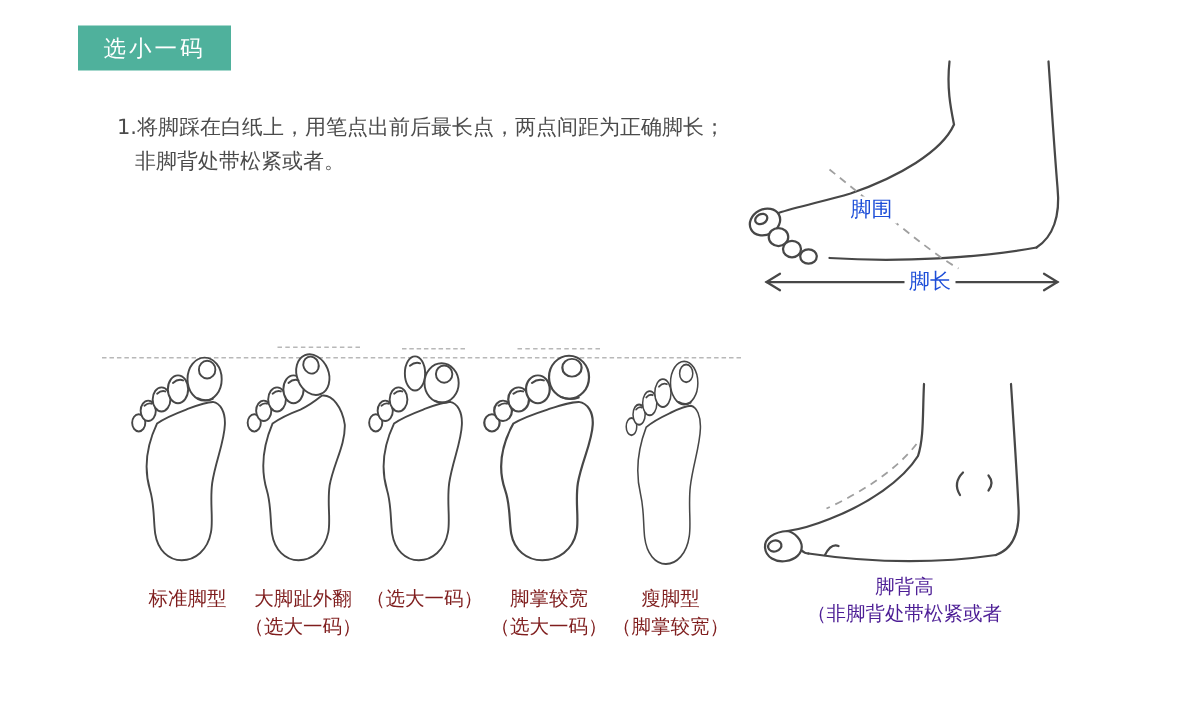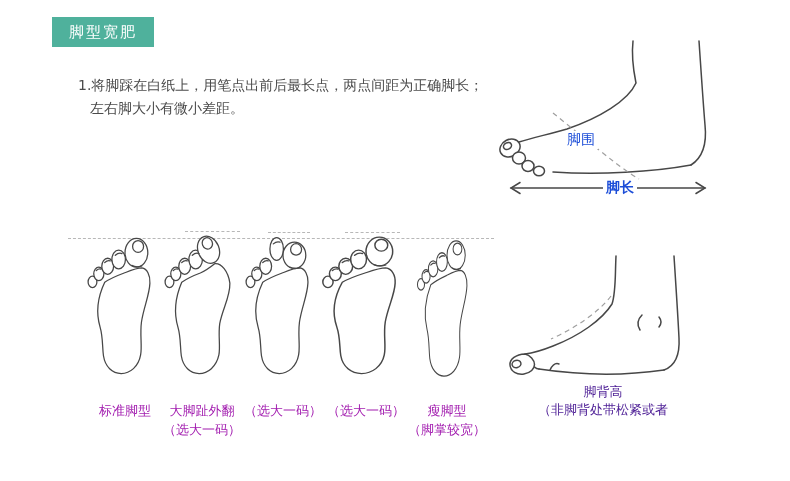--- a/index.html
+++ b/index.html
@@ -19,48 +19,48 @@
   .ins-line.indent{padding-left:12px;}
   
   .guide-dash{position:absolute;border-top:1px dashed #b8b8b8;height:0;}
   .guide-main{left:68px;top:238px;width:426px;}
   .guide-s1{left:185px;top:231px;width:55px;}
   .guide-s2{left:268px;top:232px;width:42px;}
   .guide-s3{left:345px;top:232px;width:55px;}
   
   .foot-col{position:absolute;top:229px;width:82px;text-align:center;}
   .foot-col svg.foot{width:76px;height:148px;display:block;margin:0 auto;overflow:visible;}
-  .foot-label{margin-top:24px;font-size:13px;line-height:19px;color:#a21caf;white-space:nowrap;}
+  .foot-label{margin-top:13px;font-size:13px;line-height:19px;color:#7f1d1d;white-space:nowrap;}
   
   .svg-length{position:absolute;left:495px;top:25px;width:280px;height:175px;overflow:visible;}
   .svg-instep{position:absolute;left:495px;top:252px;width:230px;height:135px;overflow:visible;}
   .float-lbl{
     position:absolute;background:#ffffff;padding:0 3px;font-size:14px;color:#1d4ed8;white-space:nowrap;
   }
   .lbl-girth{left:564px;top:131px;}
-  .lbl-length{left:603px;top:179px;font-weight:bold;}
+  .lbl-length{left:603px;top:179px;}
   .instep-label{
     position:absolute;left:492px;top:383px;width:222px;text-align:center;
     font-size:13px;line-height:18px;color:#4c1d95;
   }
   
   .art{stroke:#474747;stroke-width:1.5;stroke-linecap:round;fill:none;}
   .artf{stroke:#474747;stroke-width:1.5;stroke-linecap:round;fill:#ffffff;}
   .dashline{stroke:#9f9f9f;stroke-width:1.2;stroke-dasharray:5 4;fill:none;}
 </style>
 </head>
 <body>
 
 <div class="page">
 
-  <div class="badge">脚型宽肥</div>
+  <div class="badge">选小一码</div>
 
   <div class="instructions">
     <div class="ins-line">1.将脚踩在白纸上，用笔点出前后最长点，两点间距为正确脚长；</div>
-    <div class="ins-line indent">左右脚大小有微小差距。</div>
+    <div class="ins-line indent">非脚背处带松紧或者。</div>
   </div>
 
   <svg class="svg-length" viewBox="0 0 280 175">
     <path class="art" d="M138,16 C136,34 139,48 141,58 C133,76 104,93 72,104 C55,109 36,113 24,117"></path>
     <path class="art" d="M204,16 C206,45 208,76 210,100 C212,119 207,133 196,140"></path>
     <path class="art" d="M196,140 C158,147 105,150 58,147"></path>
     <g>
       <ellipse class="artf" cx="15" cy="123" rx="10.5" ry="8.5" transform="rotate(-28 15 123)"></ellipse>
       <ellipse class="art" cx="12.5" cy="121" rx="4.2" ry="3.2" transform="rotate(-28 12.5 121)"></ellipse>
       <ellipse class="artf" cx="24" cy="133" rx="6.5" ry="6"></ellipse>
@@ -151,20 +151,21 @@
         <ellipse class="artf" cx="37.5" cy="36" rx="8" ry="11"></ellipse>
         <ellipse class="artf" cx="58.5" cy="26.5" rx="13.5" ry="17"></ellipse>
         <ellipse class="art" cx="60.5" cy="19" rx="6.5" ry="7"></ellipse>
         <path class="art" d="M33.5,31 q4,-3.5 8,-2"></path>
         <path class="art" d="M21,39.5 q3.5,-3 6.5,-1.8"></path>
         <path class="art" d="M11,49 q3,-2.6 5.6,-1.6"></path>
         <path class="art" d="M53,42 q6,3 12,0.5"></path>
       </g>
     </svg>
     <div class="foot-label">
+      <div>脚掌较宽</div>
       <div>（选大一码）</div>
     </div>
   </div>
 
   <div class="foot-col" style="left:406px">
     <svg class="foot" viewBox="0 0 90 175">
       <g transform="translate(45 3) scale(0.8 1) translate(-45 0)">
         <path class="artf" d="M21,63 C28,58 36,55 44,52 C53,48.5 59,46 65,46 C71,47 75,54 74.5,64 C74,78 67,93 64.5,110 C62.5,125 65.5,139 63.5,149 C61,163 51,171 40.5,171 C30,171 21.5,163 19.5,150 C18,139 19,128 15.5,116 C11,101 11.5,83 21,63 Z"></path>
         <ellipse class="artf" cx="6.5" cy="62.5" rx="5.2" ry="6.8"></ellipse>
         <ellipse class="artf" cx="14" cy="53" rx="6" ry="8"></ellipse>

